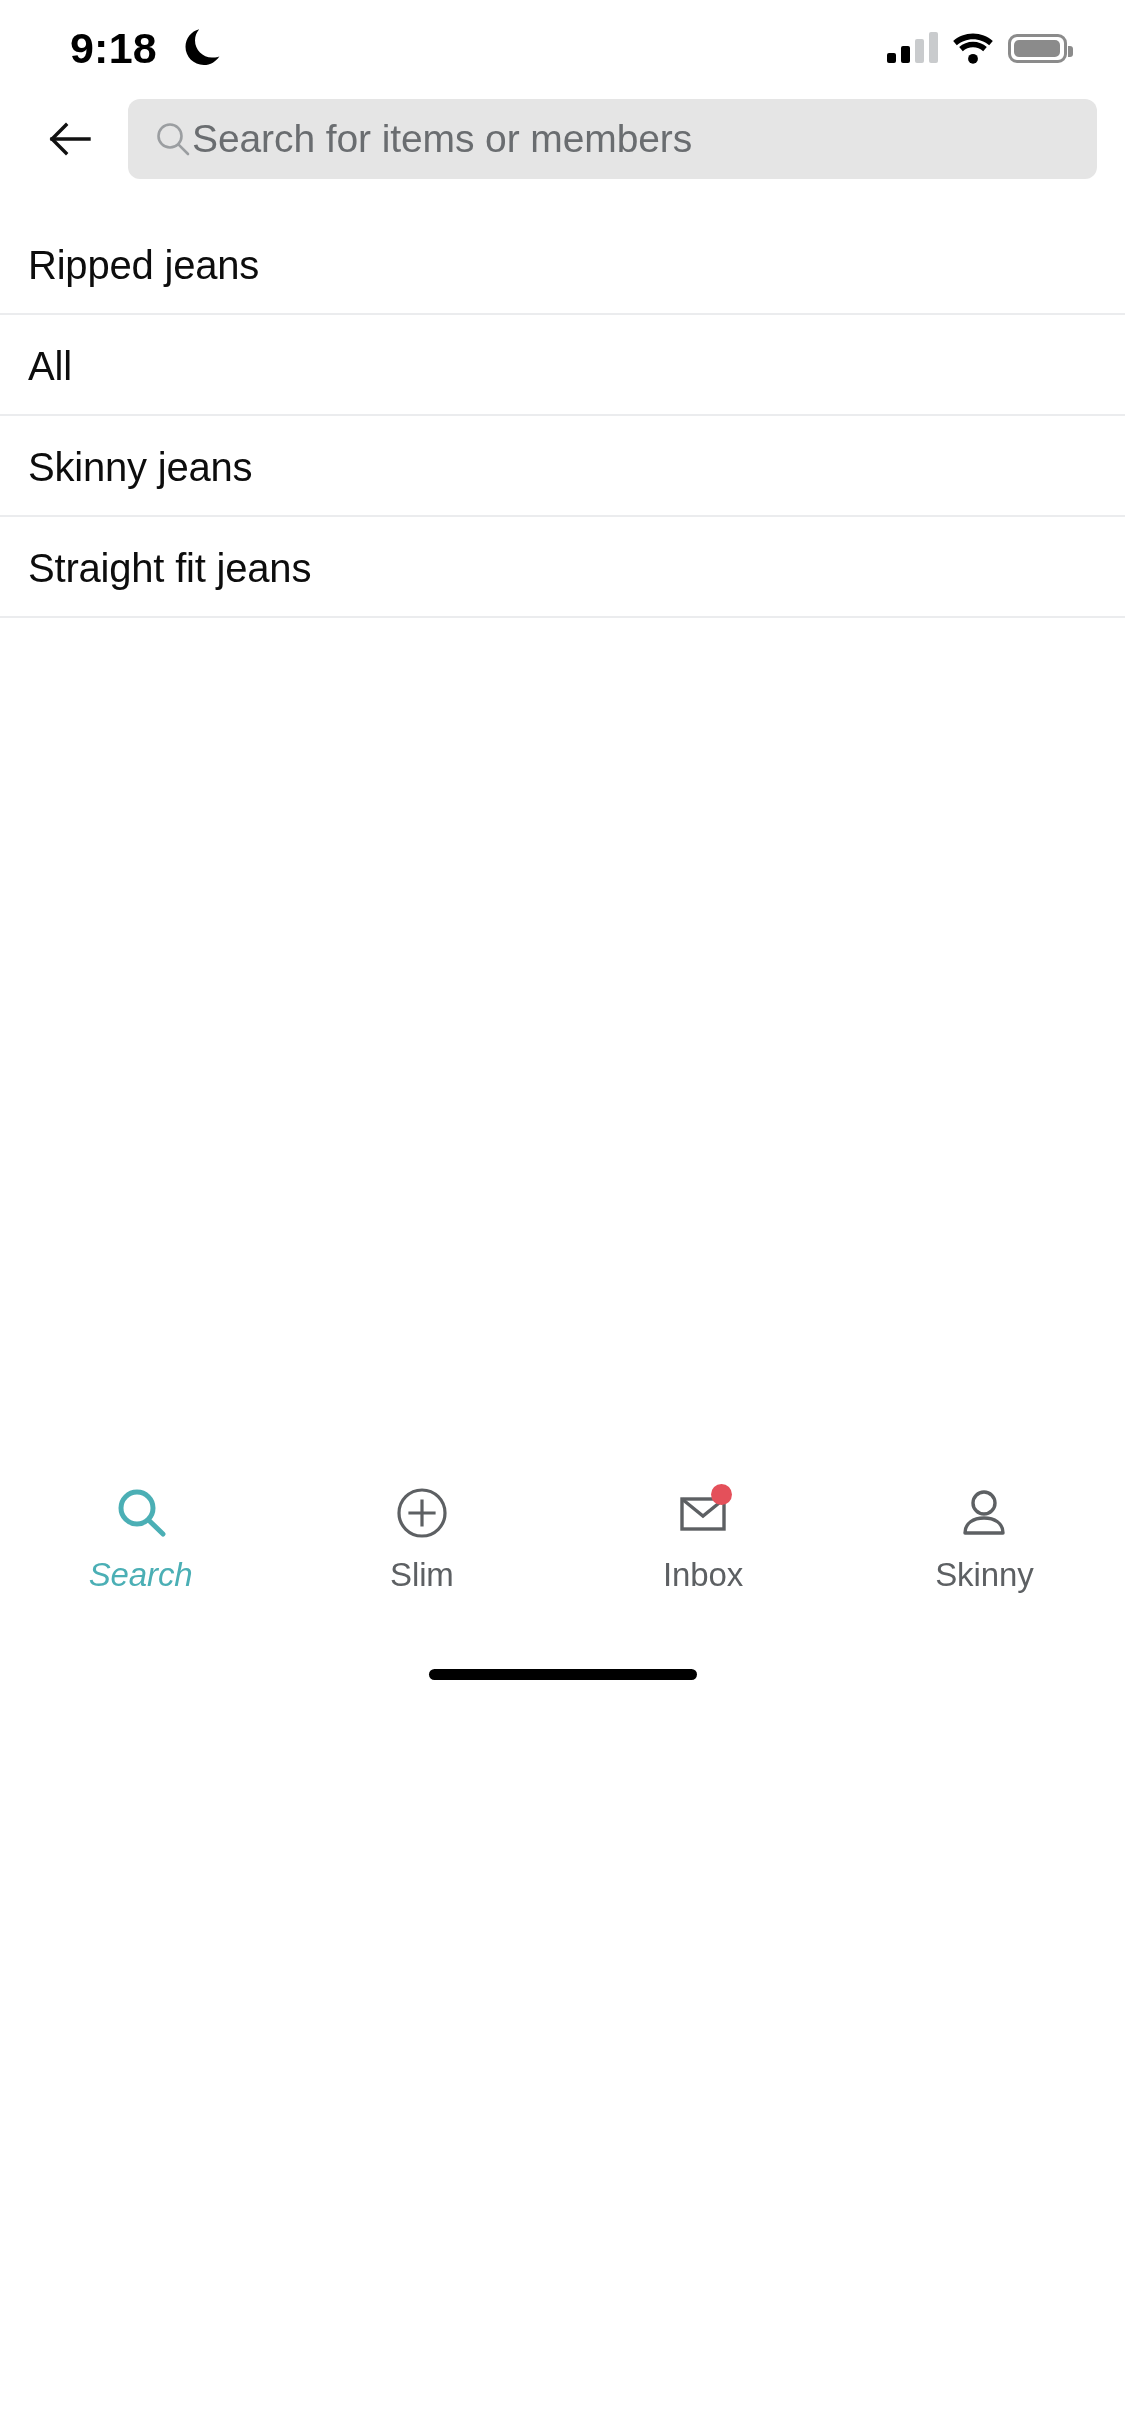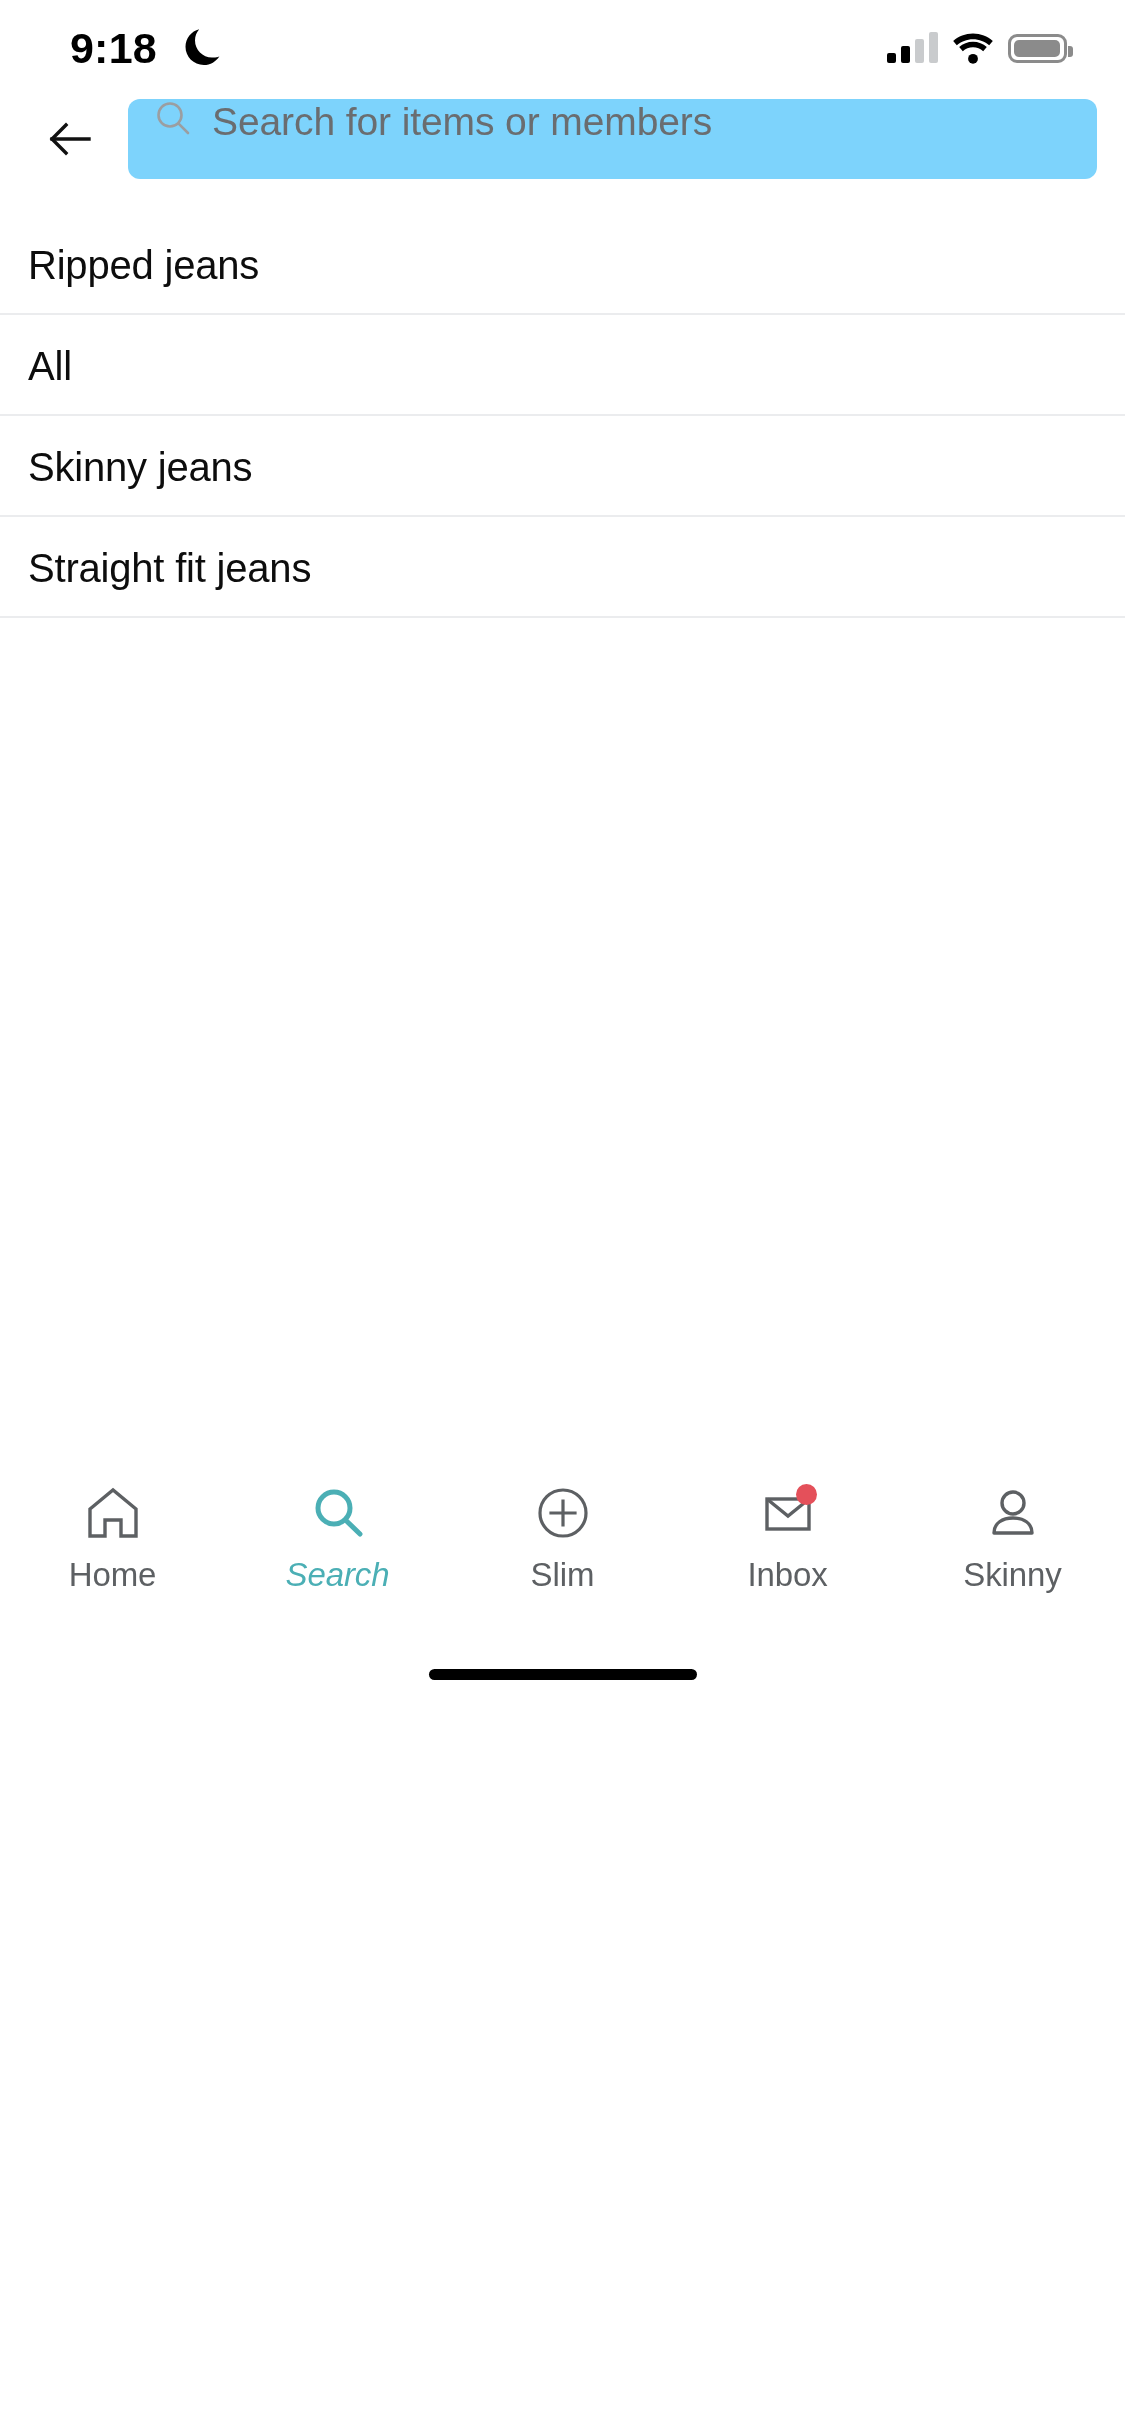--- a/index.html
+++ b/index.html
@@ -117,25 +117,25 @@
     display: flex;
     align-items: center;
     justify-content: center;
     flex: 0 0 72px;
   }
   .back-btn svg { width: 50px; height: 50px; display: block; }
 
   .search-box {
     flex: 1 1 auto;
     height: 80px;
-    background: #7dd3fc;
+    background: #e5e5e5;
     border-radius: 12px;
     display: flex;
+    align-items: center;
     padding: 0 26px;
-    gap: 20px;
   }
   .search-box .mag { width: 38px; height: 38px; flex: 0 0 38px; }
   .search-placeholder {
     font-size: 39px;
     color: #6a6d70;
     line-height: 46px;
     letter-spacing: -0.1px;
     white-space: nowrap;
     overflow: hidden;
   }
@@ -301,28 +301,20 @@
 
 
     <div class="sug-row">
       <span class="sug-label">Straight fit jeans</span>
     </div>
 
   </div>
 
   <div class="tab-bar">
 
-    <div class="tab-item">
-      <span class="tab-icon">
-        <svg viewBox="0 0 62 62" width="62" height="62" aria-hidden="true">
-          <path d="M8 27 L31 8 L54 27 L54 54 L39 54 L39 38 L23 38 L23 54 L8 54 Z" fill="none" stroke="#5d6063" stroke-width="3.4" stroke-linejoin="miter" stroke-linecap="square"></path>
-        </svg>
-      </span>
-      <span class="tab-label">Home</span>
-    </div>
 
     <div class="tab-item active">
       <span class="tab-icon">
         <svg viewBox="0 0 62 62" width="62" height="62" aria-hidden="true">
           <circle cx="27" cy="26" r="16" fill="none" stroke="#4bafb5" stroke-width="5"></circle>
           <path d="M38.5 38 L53 52" stroke="#4bafb5" stroke-width="5" stroke-linecap="round"></path>
         </svg>
       </span>
       <span class="tab-label">Search</span>
     </div>

